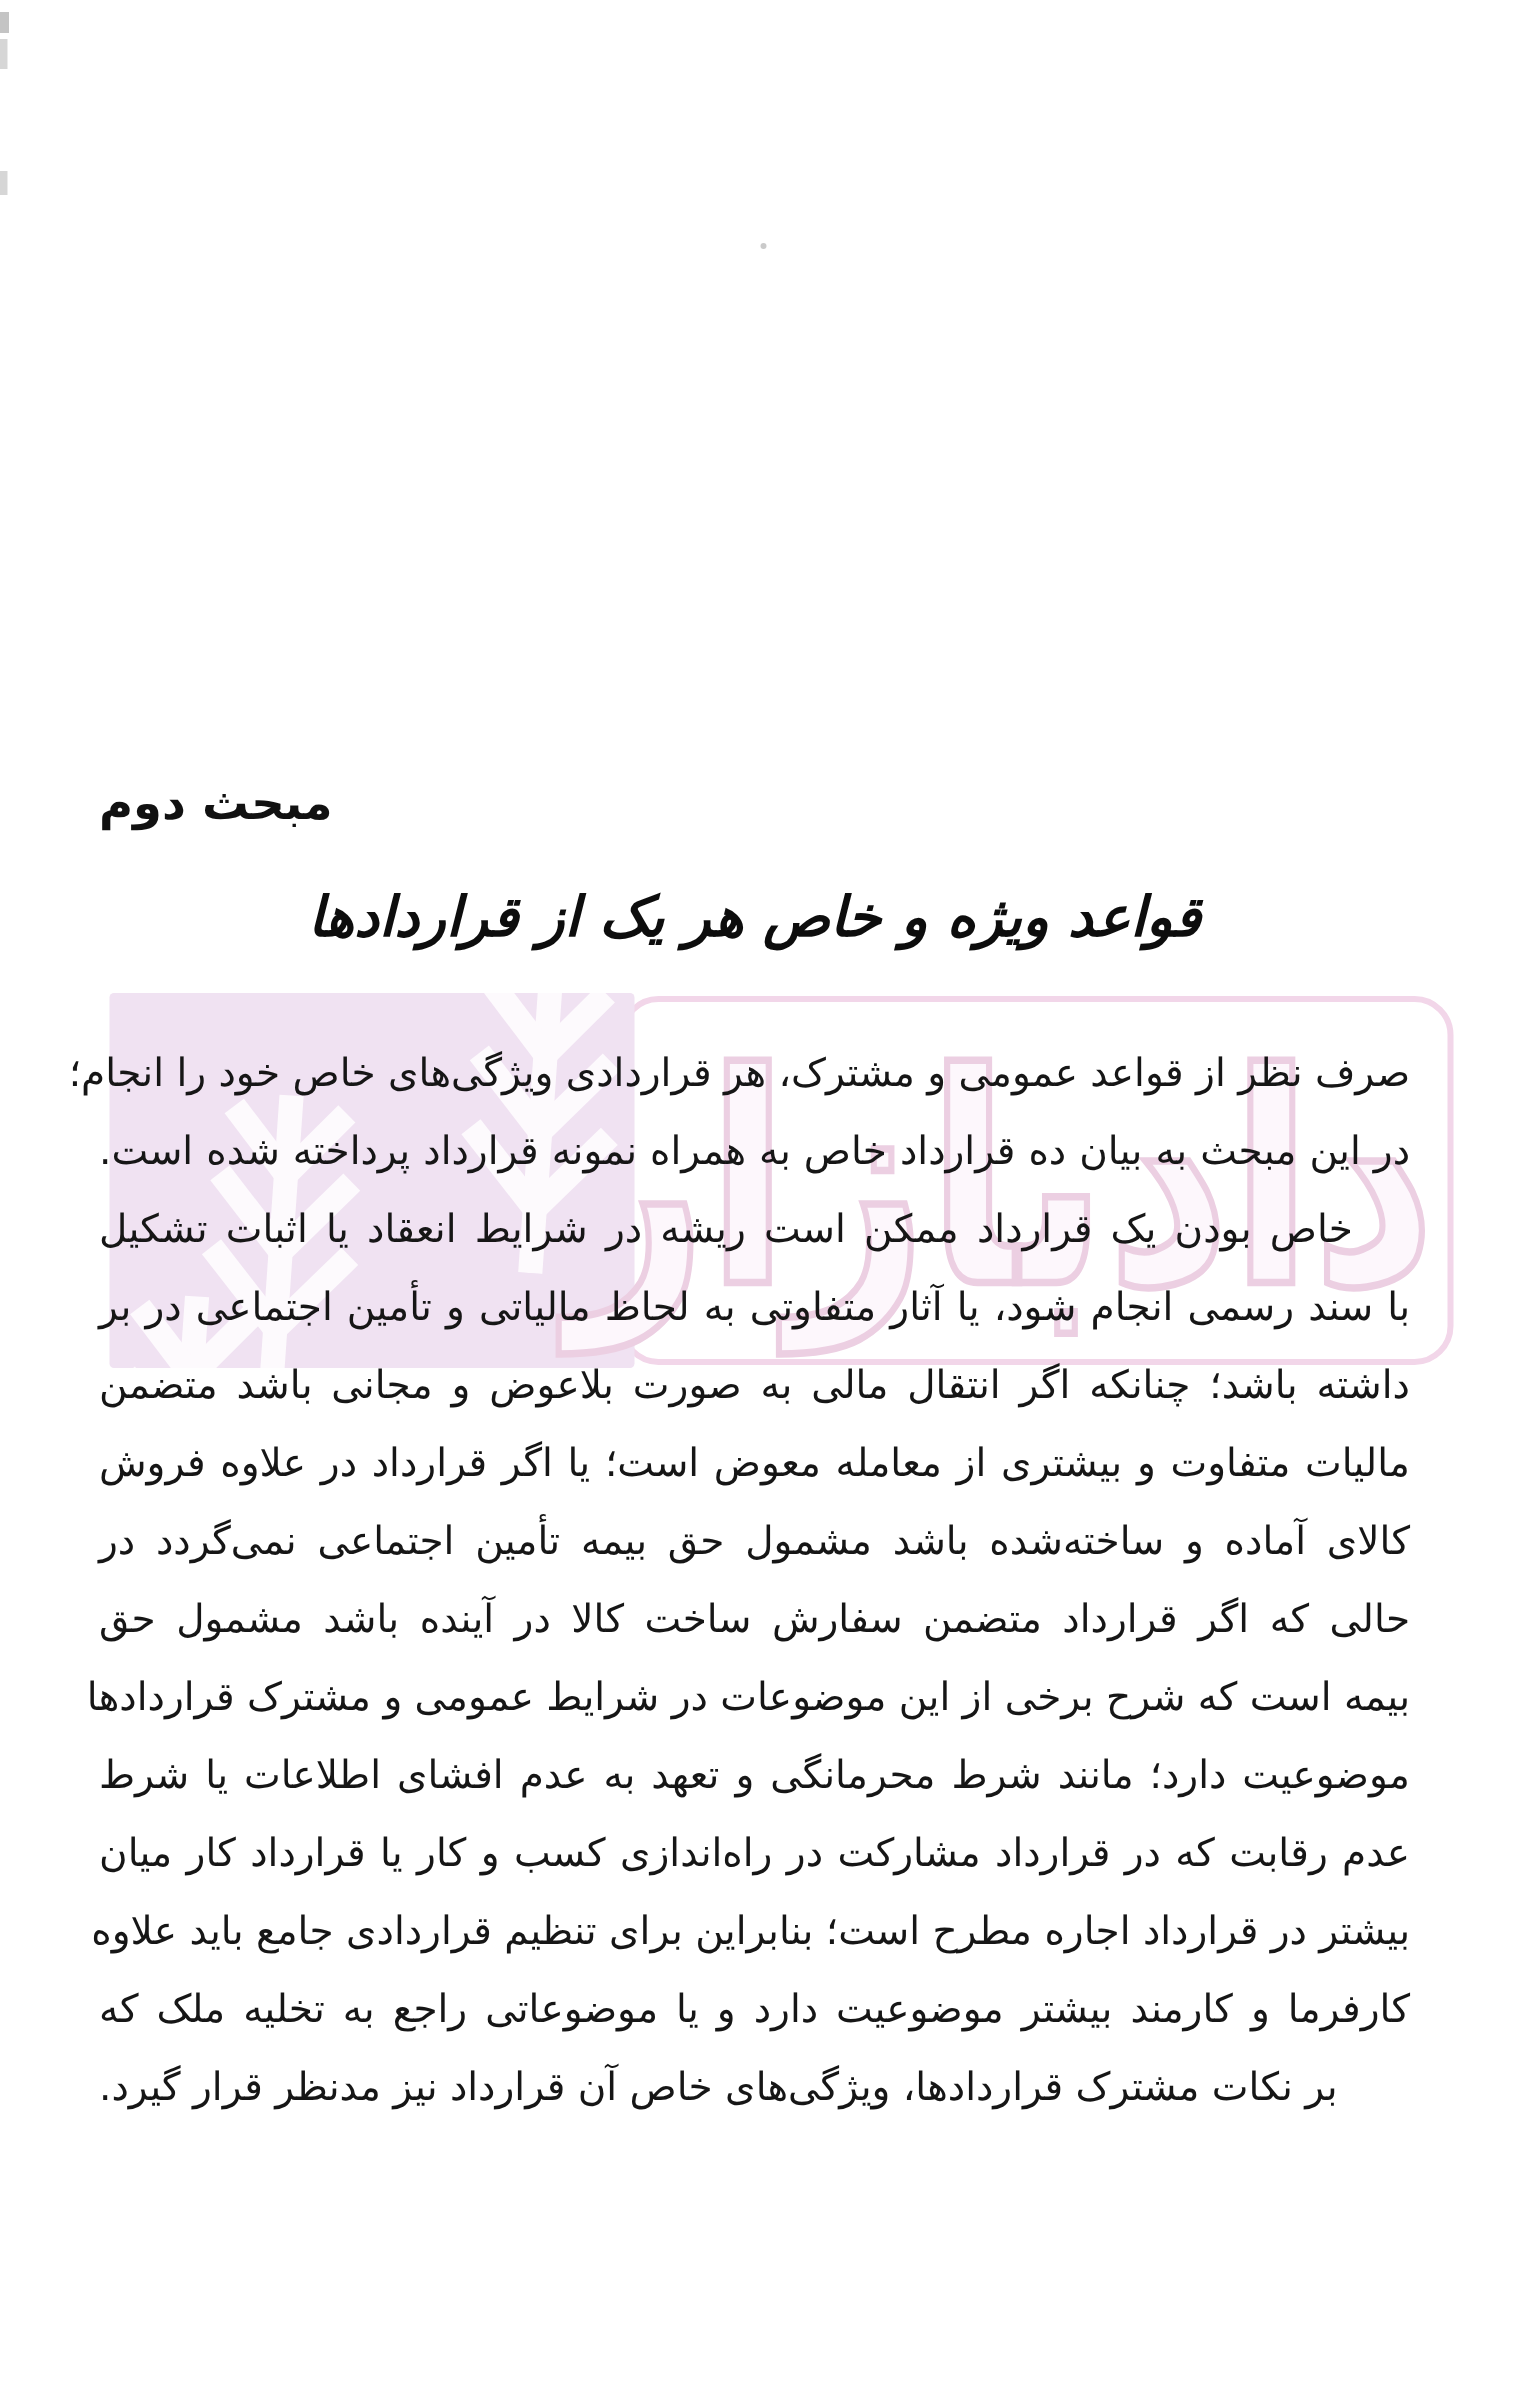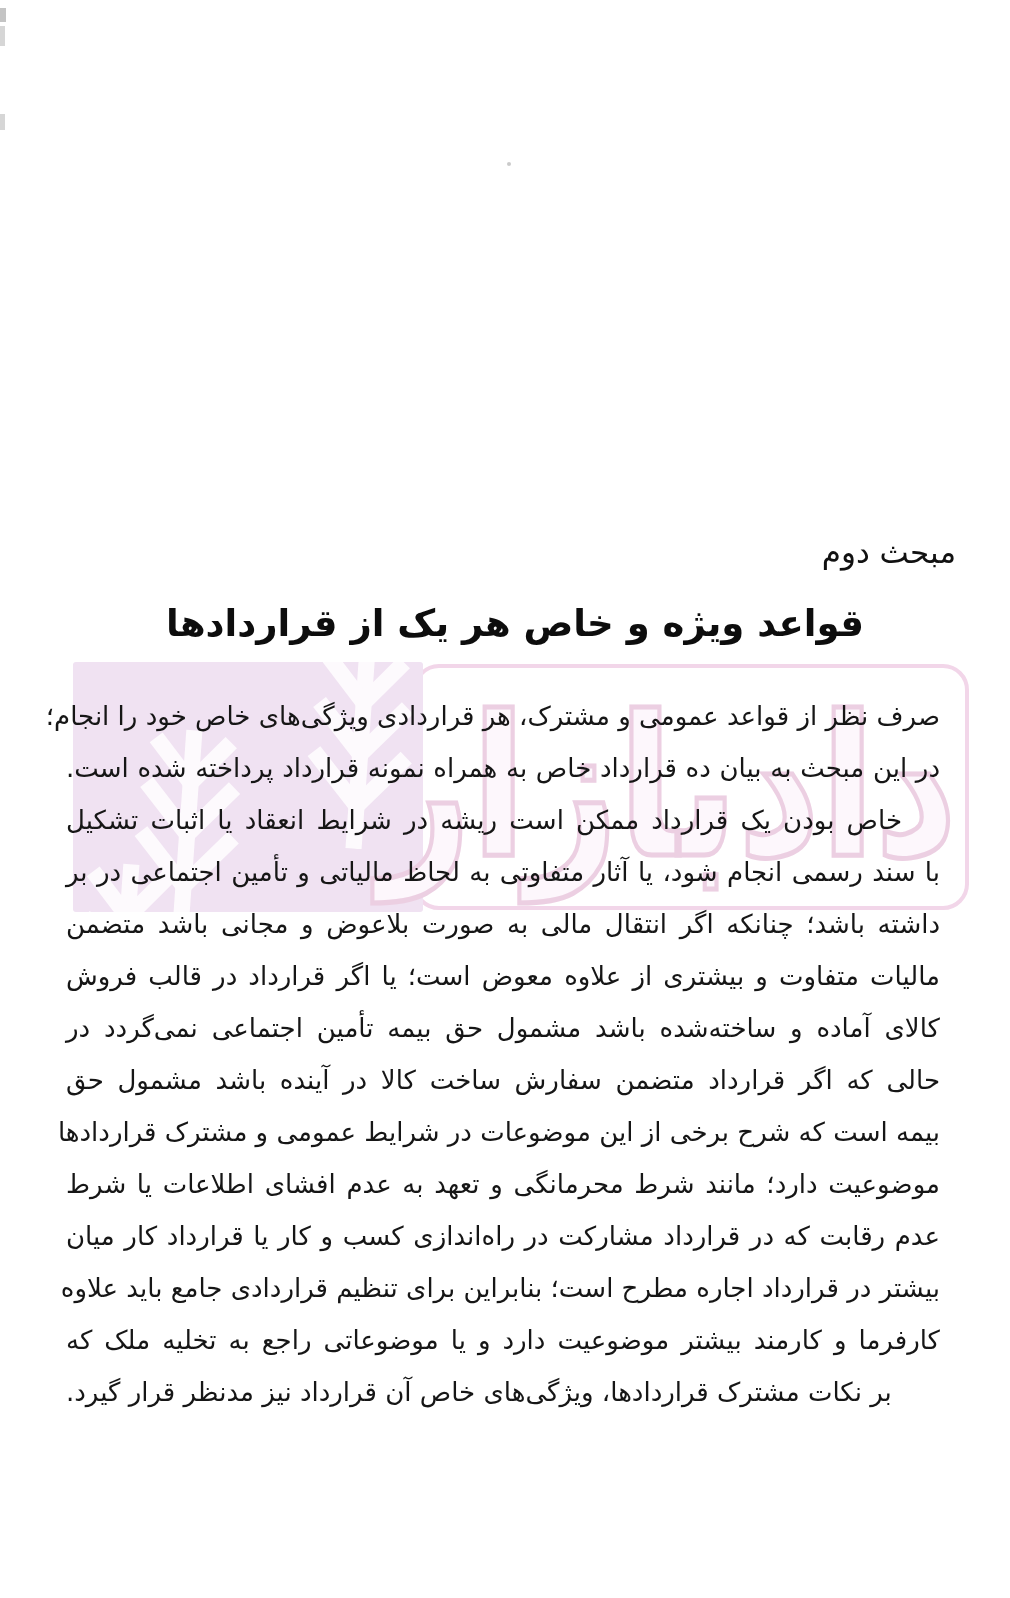--- a/index.html
+++ b/index.html
@@ -9,26 +9,26 @@
   }
   
   .artifact{position:absolute;background:#8a8a8a;opacity:.5;}
   .artifact.a1{left:0;top:8px;width:6px;height:14px;}
   .artifact.a2{left:0;top:26px;width:5px;height:20px;opacity:.35;}
   .artifact.a3{left:0;top:114px;width:5px;height:16px;opacity:.35;}
   .artifact.dot{left:507px;top:162px;width:4px;height:4px;border-radius:50%;opacity:.45;}
 
   
   .kicker{
-    position:absolute;top:518px;left:66px;width:874px;margin:16px;
-    text-align:right;font-size:31px;font-weight:normal;color:#111;
+    position:absolute;top:518px;left:66px;width:874px;margin:0;
+    text-align:left;font-size:31px;font-weight:bold;color:#111;
   }
   .title{
-    position:absolute;top:590px;left:66px;width:874px;margin:12px;
-    text-align:center;font-size:37px;font-weight:bold;color:#0d0d0d;
+    position:absolute;top:590px;left:66px;width:874px;margin:0;
+    text-align:center;font-size:37px;font-weight:bold;color:#0d0d0d;font-style:italic;
   }
 
   
   .watermark{position:absolute;left:73px;top:662px;width:860px;height:250px;z-index:0;padding-left:36px;}
   .wm-border{
     position:absolute;top:2px;bottom:2px;left:340px;right:0;
     border:4px solid var(--wm-border,#f2d6e9);border-radius:26px;
   }
   .wm-badge{
     position:absolute;left:0;top:0;width:350px;height:250px;
@@ -107,21 +107,21 @@
 
   <h2 class="kicker">مبحث دوم</h2>
   <h1 class="title">قواعد ویژه و خاص هر یک از قراردادها</h1>
 
   <div class="bodytext">
     <div class="bline">صرف نظر از قواعد عمومی و مشترک، هر قراردادی ویژگی‌های خاص خود را انجام؛</div>
     <div class="bline">در این مبحث به بیان ده قرارداد خاص به همراه نمونه قرارداد پرداخته شده است.</div>
     <div class="bline indent">خاص بودن یک قرارداد ممکن است ریشه در شرایط انعقاد یا اثبات تشکیل</div>
     <div class="bline">با سند رسمی انجام شود، یا آثار متفاوتی به لحاظ مالیاتی و تأمین اجتماعی در بر</div>
     <div class="bline">داشته باشد؛ چنانکه اگر انتقال مالی به صورت بلاعوض و مجانی باشد متضمن</div>
-    <div class="bline">مالیات متفاوت و بیشتری از علاوه معوض است؛ یا اگر قرارداد در قالب فروش</div>
+    <div class="bline">مالیات متفاوت و بیشتری از معامله معوض است؛ یا اگر قرارداد در علاوه فروش</div>
     <div class="bline">کالای آماده و ساخته‌شده باشد مشمول حق بیمه تأمین اجتماعی نمی‌گردد در</div>
     <div class="bline">حالی که اگر قرارداد متضمن سفارش ساخت کالا در آینده باشد مشمول حق</div>
     <div class="bline">بیمه است که شرح برخی از این موضوعات در شرایط عمومی و مشترک قراردادها</div>
     <div class="bline">موضوعیت دارد؛ مانند شرط محرمانگی و تعهد به عدم افشای اطلاعات یا شرط</div>
     <div class="bline">عدم رقابت که در قرارداد مشارکت در راه‌اندازی کسب و کار یا قرارداد کار میان</div>
     <div class="bline">بیشتر در قرارداد اجاره مطرح است؛ بنابراین برای تنظیم قراردادی جامع باید علاوه</div>
     <div class="bline">کارفرما و کارمند بیشتر موضوعیت دارد و یا موضوعاتی راجع به تخلیه ملک که</div>
     <div class="bline endline">بر نکات مشترک قراردادها، ویژگی‌های خاص آن قرارداد نیز مدنظر قرار گیرد.</div>
   </div>
 

